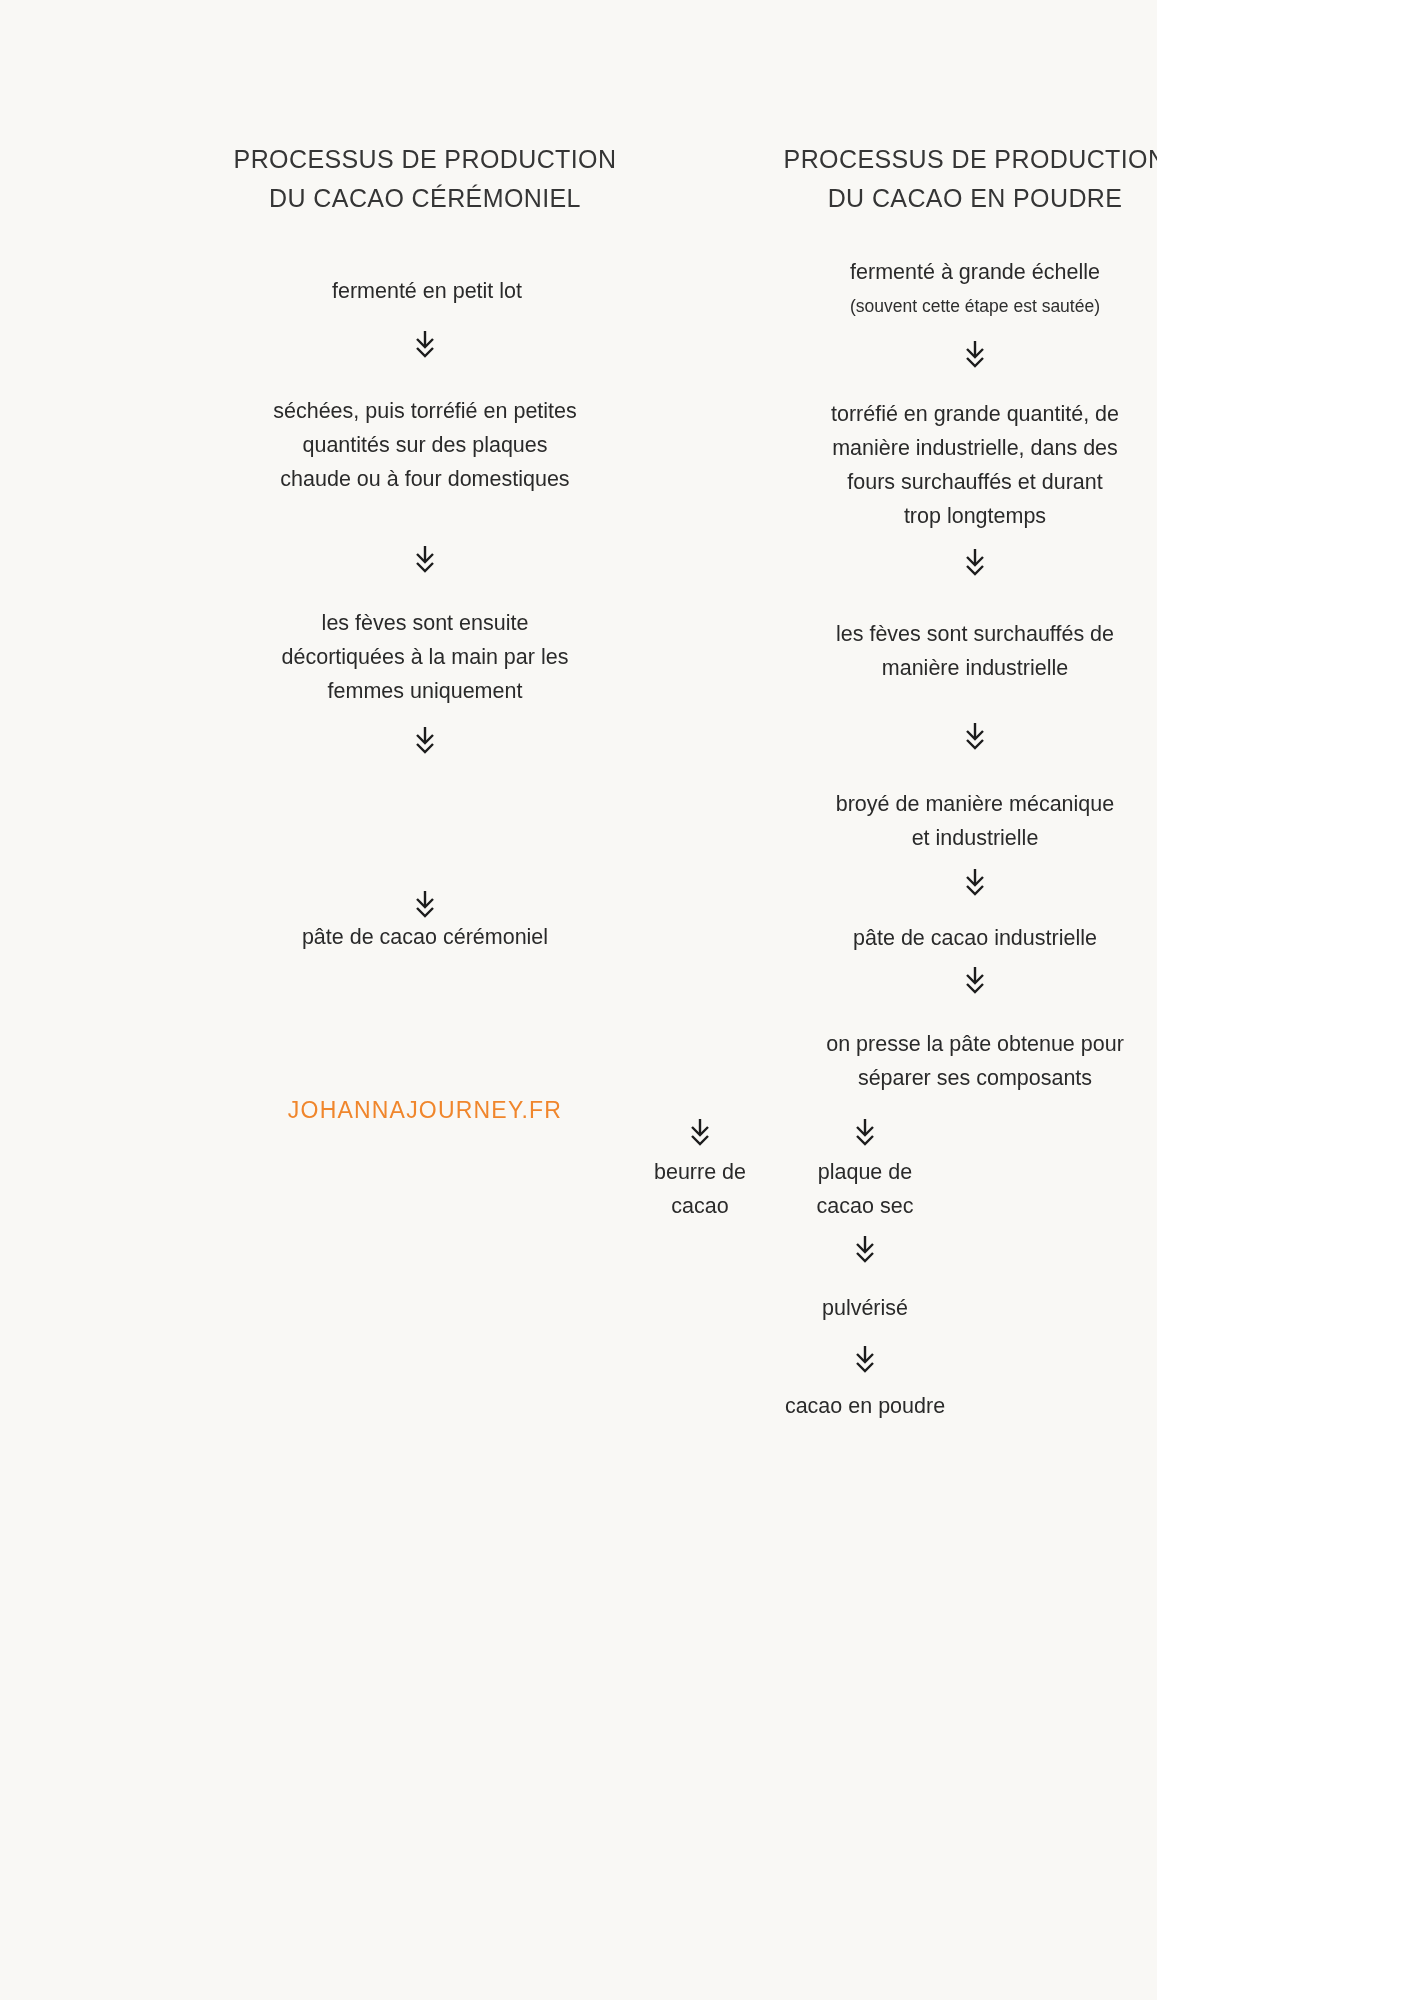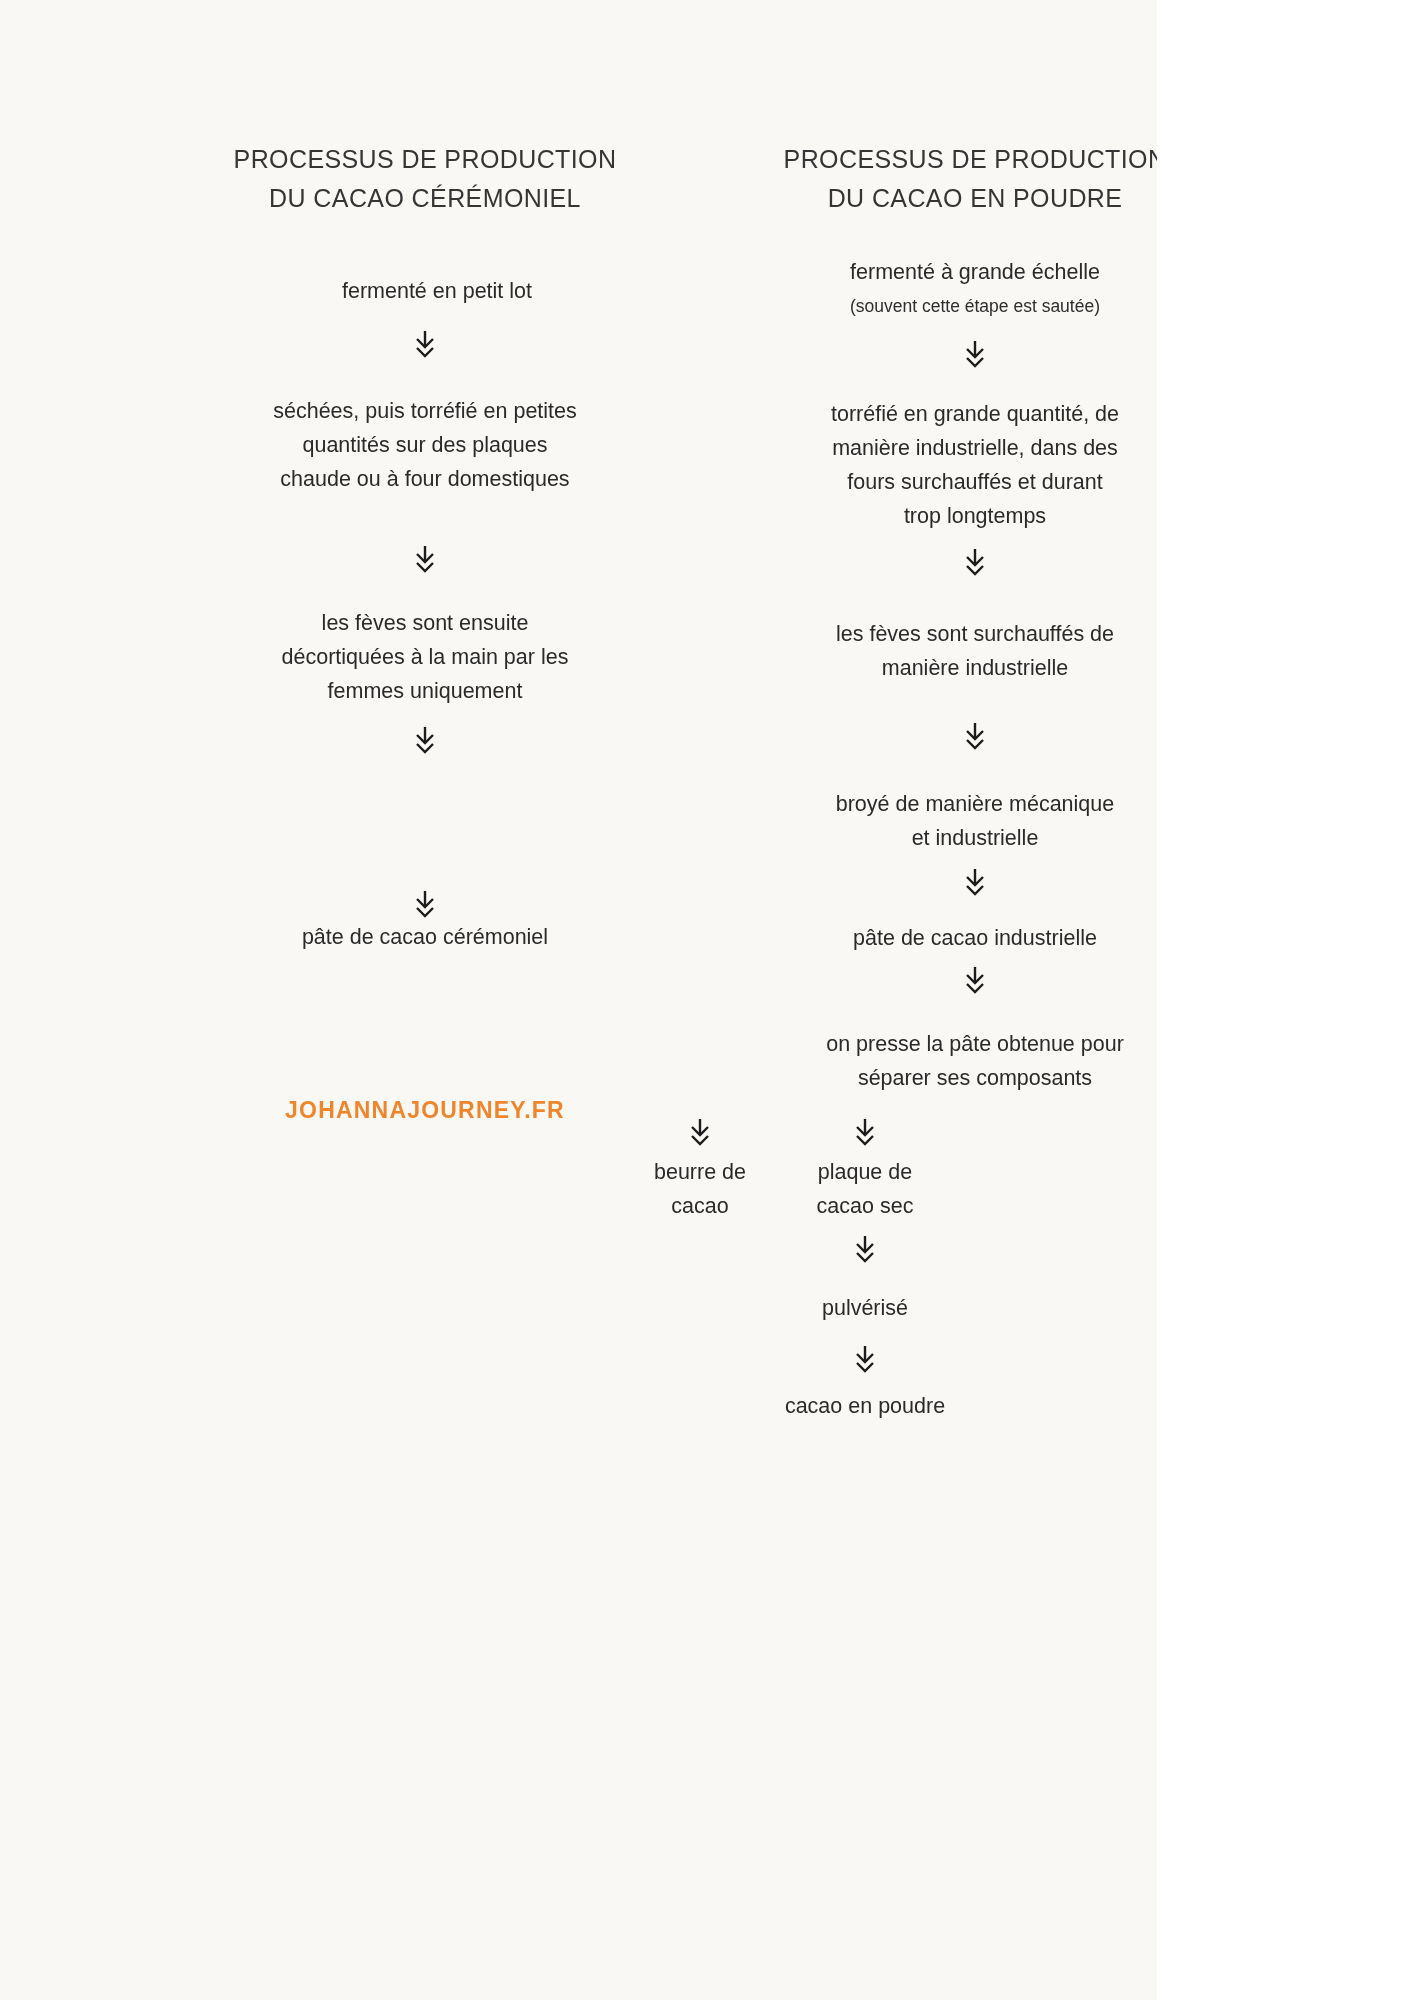--- a/index.html
+++ b/index.html
@@ -30,40 +30,40 @@
     color: #2a2a2a;
     font-weight: 400;
   }
   .note {
     font-size: 17.5px;
     line-height: 1.4;
     color: #2e2e2e;
   }
   .brand {
     font-size: 23px;
-    font-weight: 700;
+    font-weight: 400;
     letter-spacing: 1.2px;
     color: #f0862c;
   }
   .arrow {
     position: absolute;
     width: 24px;
     height: 30px;
   }
   .arrow svg { display: block; }
 </style>
 </head>
 <body>
 
 <div class="page">
 
   <div class="block title" style="left:165px; top:140px; width:520px;">PROCESSUS DE PRODUCTION
 DU CACAO CÉRÉMONIEL</div>
 
-  <div class="block step" style="left:177px; top:275px; width:520px;">fermenté en petit lot</div>
+  <div class="block step" style="left:167px; top:275px; width:520px;">fermenté en petit lot</div>
 
   <div class="arrow" style="left:413px; top:330px;">
     <svg width="24" height="30" viewBox="0 0 24 30">
       <line x1="12" y1="1" x2="12" y2="16" stroke="#1c1c1c" stroke-width="2.4"></line>
       <polyline points="4,9 12,17 20,9" fill="none" stroke="#1c1c1c" stroke-width="2.4"></polyline>
       <polyline points="4,18 12,26 20,18" fill="none" stroke="#1c1c1c" stroke-width="2.4"></polyline>
     </svg>
   </div>
 
   <div class="block step" style="left:165px; top:395px; width:520px;">séchées, puis torréfié en petites

